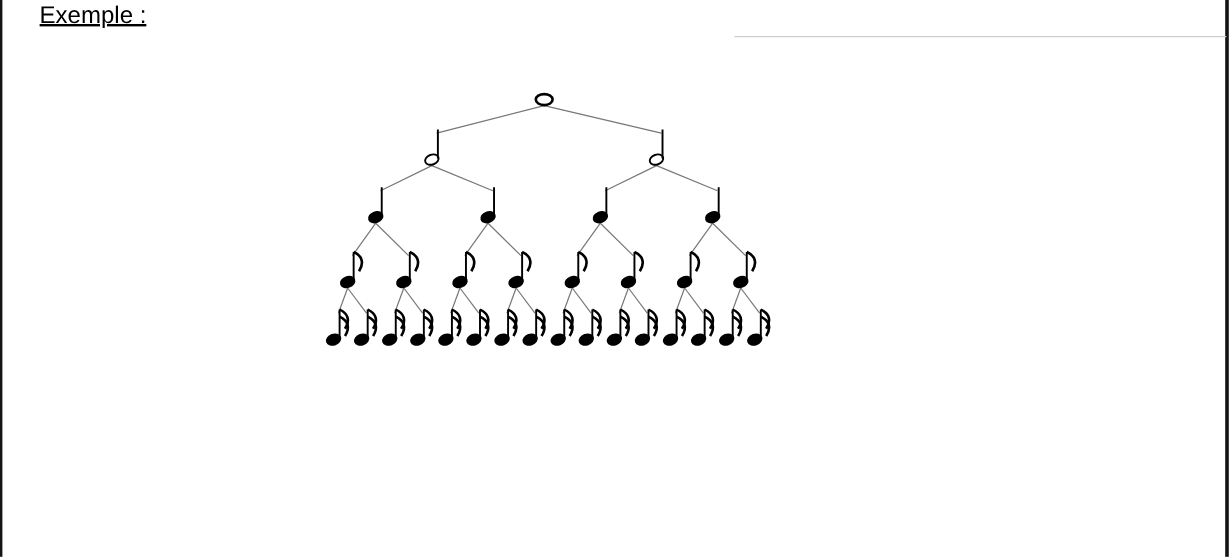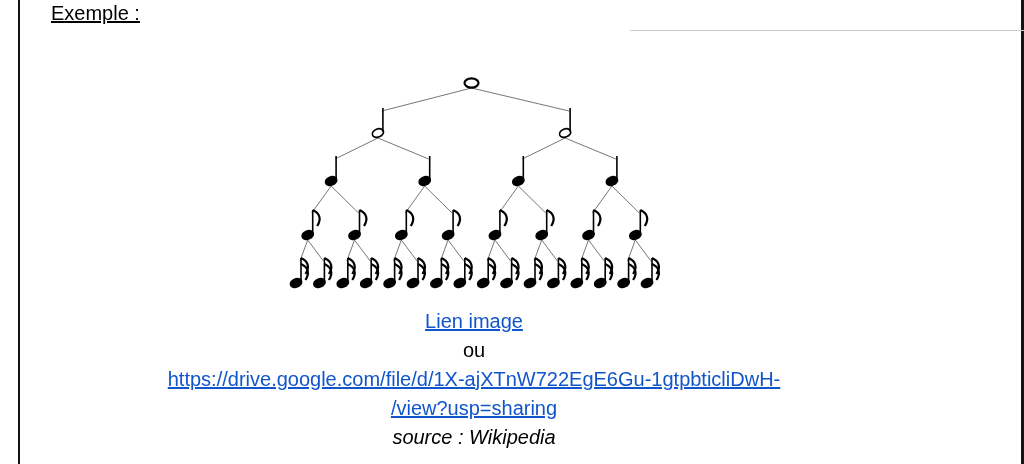--- a/index.html
+++ b/index.html
@@ -4,21 +4,21 @@
 <style>
   html,body{margin:0;padding:0;}
   body{
     width:1024px;height:464px;
     background:#ffffff;
     font-family:"Liberation Sans","DejaVu Sans",sans-serif;
     color:#000;
     position:relative;
     overflow:hidden;
   }
-  .frame{position:absolute;inset:0;margin-left:18px;}
+  .frame{position:absolute;inset:0;}
   .edge{position:absolute;top:0;bottom:0;width:2px;background:#141414;}
   .edge.left{left:0;}
   .edge.right{right:0;width:3px;}
   .topline{position:absolute;top:30px;left:612px;width:410px;height:1px;background:#cccccc;}
   .heading{
     position:absolute;left:33px;top:2px;margin:0;
     font-size:20px;font-weight:400;
     text-decoration:underline;
     color:#000;
   }
@@ -176,20 +176,13 @@
       <ellipse cx="360.59999999999997" cy="250" rx="5.8" ry="4.1" transform="rotate(-20 360.59999999999997 250)" fill="#000" stroke="#000" stroke-width="1.6"></ellipse>
       <line x1="365.59999999999997" y1="249" x2="365.59999999999997" y2="225" stroke="#000" stroke-width="1.6"></line>
       <path d="M 365.59999999999997 225 C 372.59999999999997 228, 374.59999999999997 234, 370.09999999999997 241" fill="none" stroke="#000" stroke-width="2.2"></path>
       <path d="M 365.59999999999997 231 C 372.59999999999997 234, 374.59999999999997 240, 370.09999999999997 247" fill="none" stroke="#000" stroke-width="2.2"></path>
       <ellipse cx="384" cy="250" rx="5.8" ry="4.1" transform="rotate(-20 384 250)" fill="#000" stroke="#000" stroke-width="1.6"></ellipse>
       <line x1="389" y1="249" x2="389" y2="225" stroke="#000" stroke-width="1.6"></line>
       <path d="M 389 225 C 396 228, 398 234, 393.5 241" fill="none" stroke="#000" stroke-width="2.2"></path>
       <path d="M 389 231 C 396 234, 398 240, 393.5 247" fill="none" stroke="#000" stroke-width="2.2"></path>
     </svg>
 
-  <div class="col">
-    <div class="line"><a href="#" class="link">Lien image</a></div>
-    <div class="line">ou</div>
-    <div class="line"><a href="#" class="link">https://drive.google.com/file/d/1X-ajXTnW722EgE6Gu-1gtpbticliDwH-</a></div>
-    <div class="line"><a href="#" class="link">/view?usp=sharing</a></div>
-    <div class="line source">source : Wikipedia</div>
-  </div>
 </div>
 
 </body></html>

